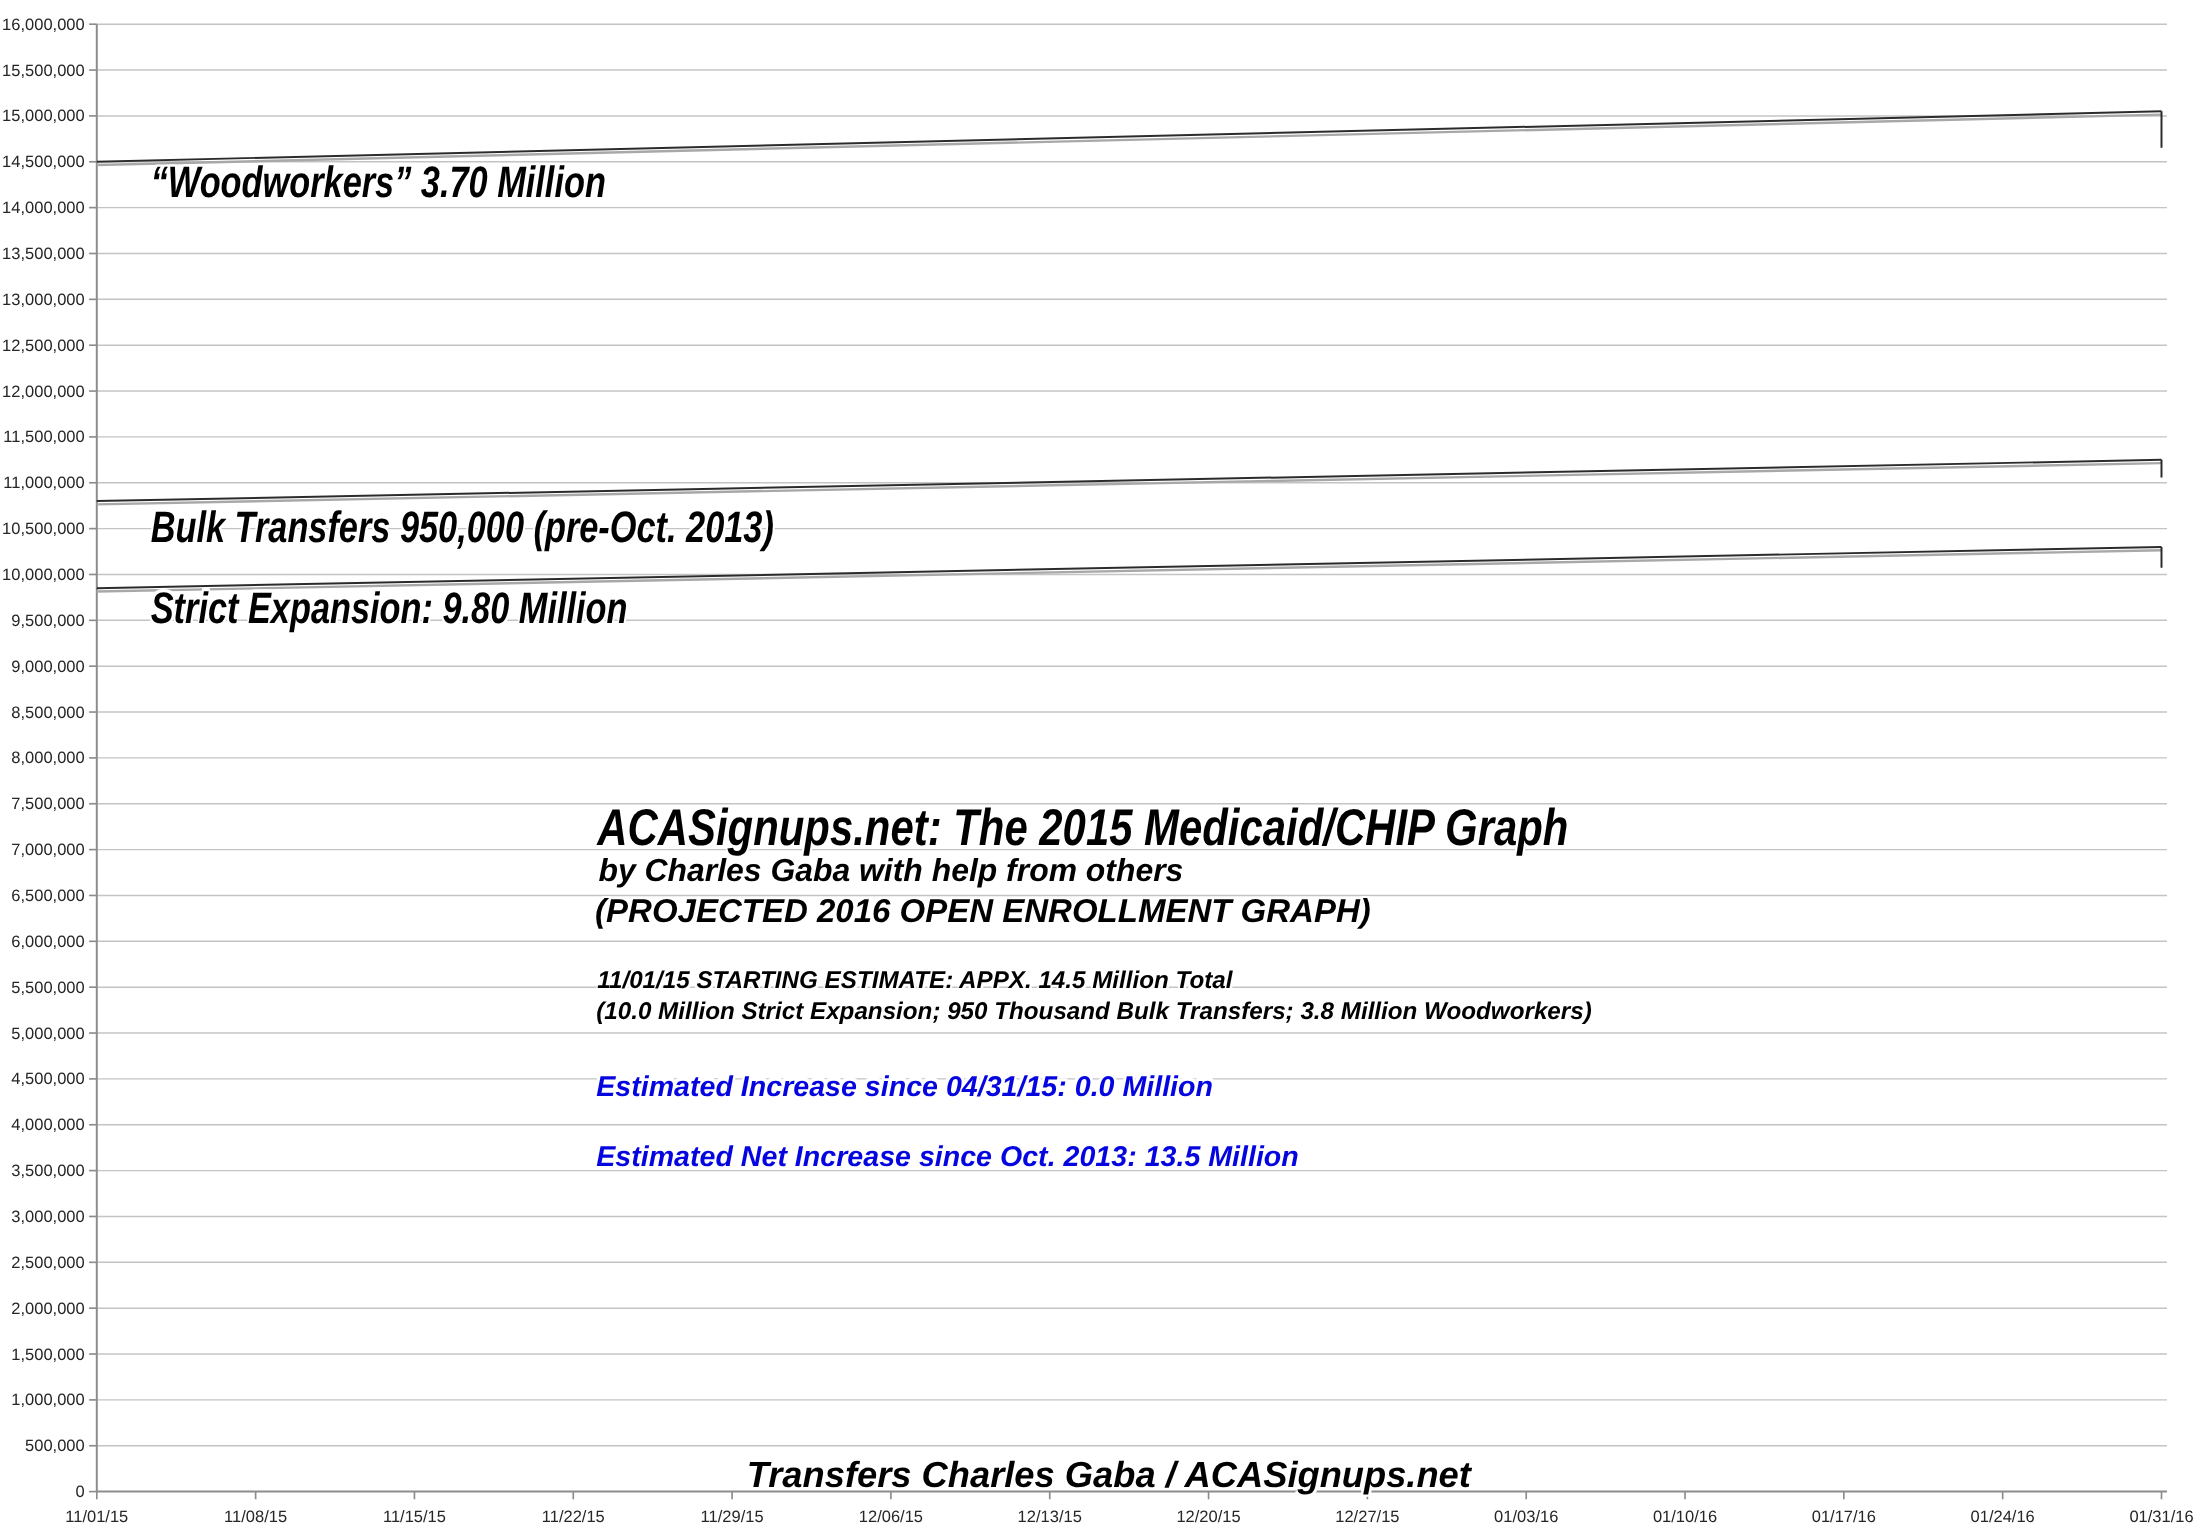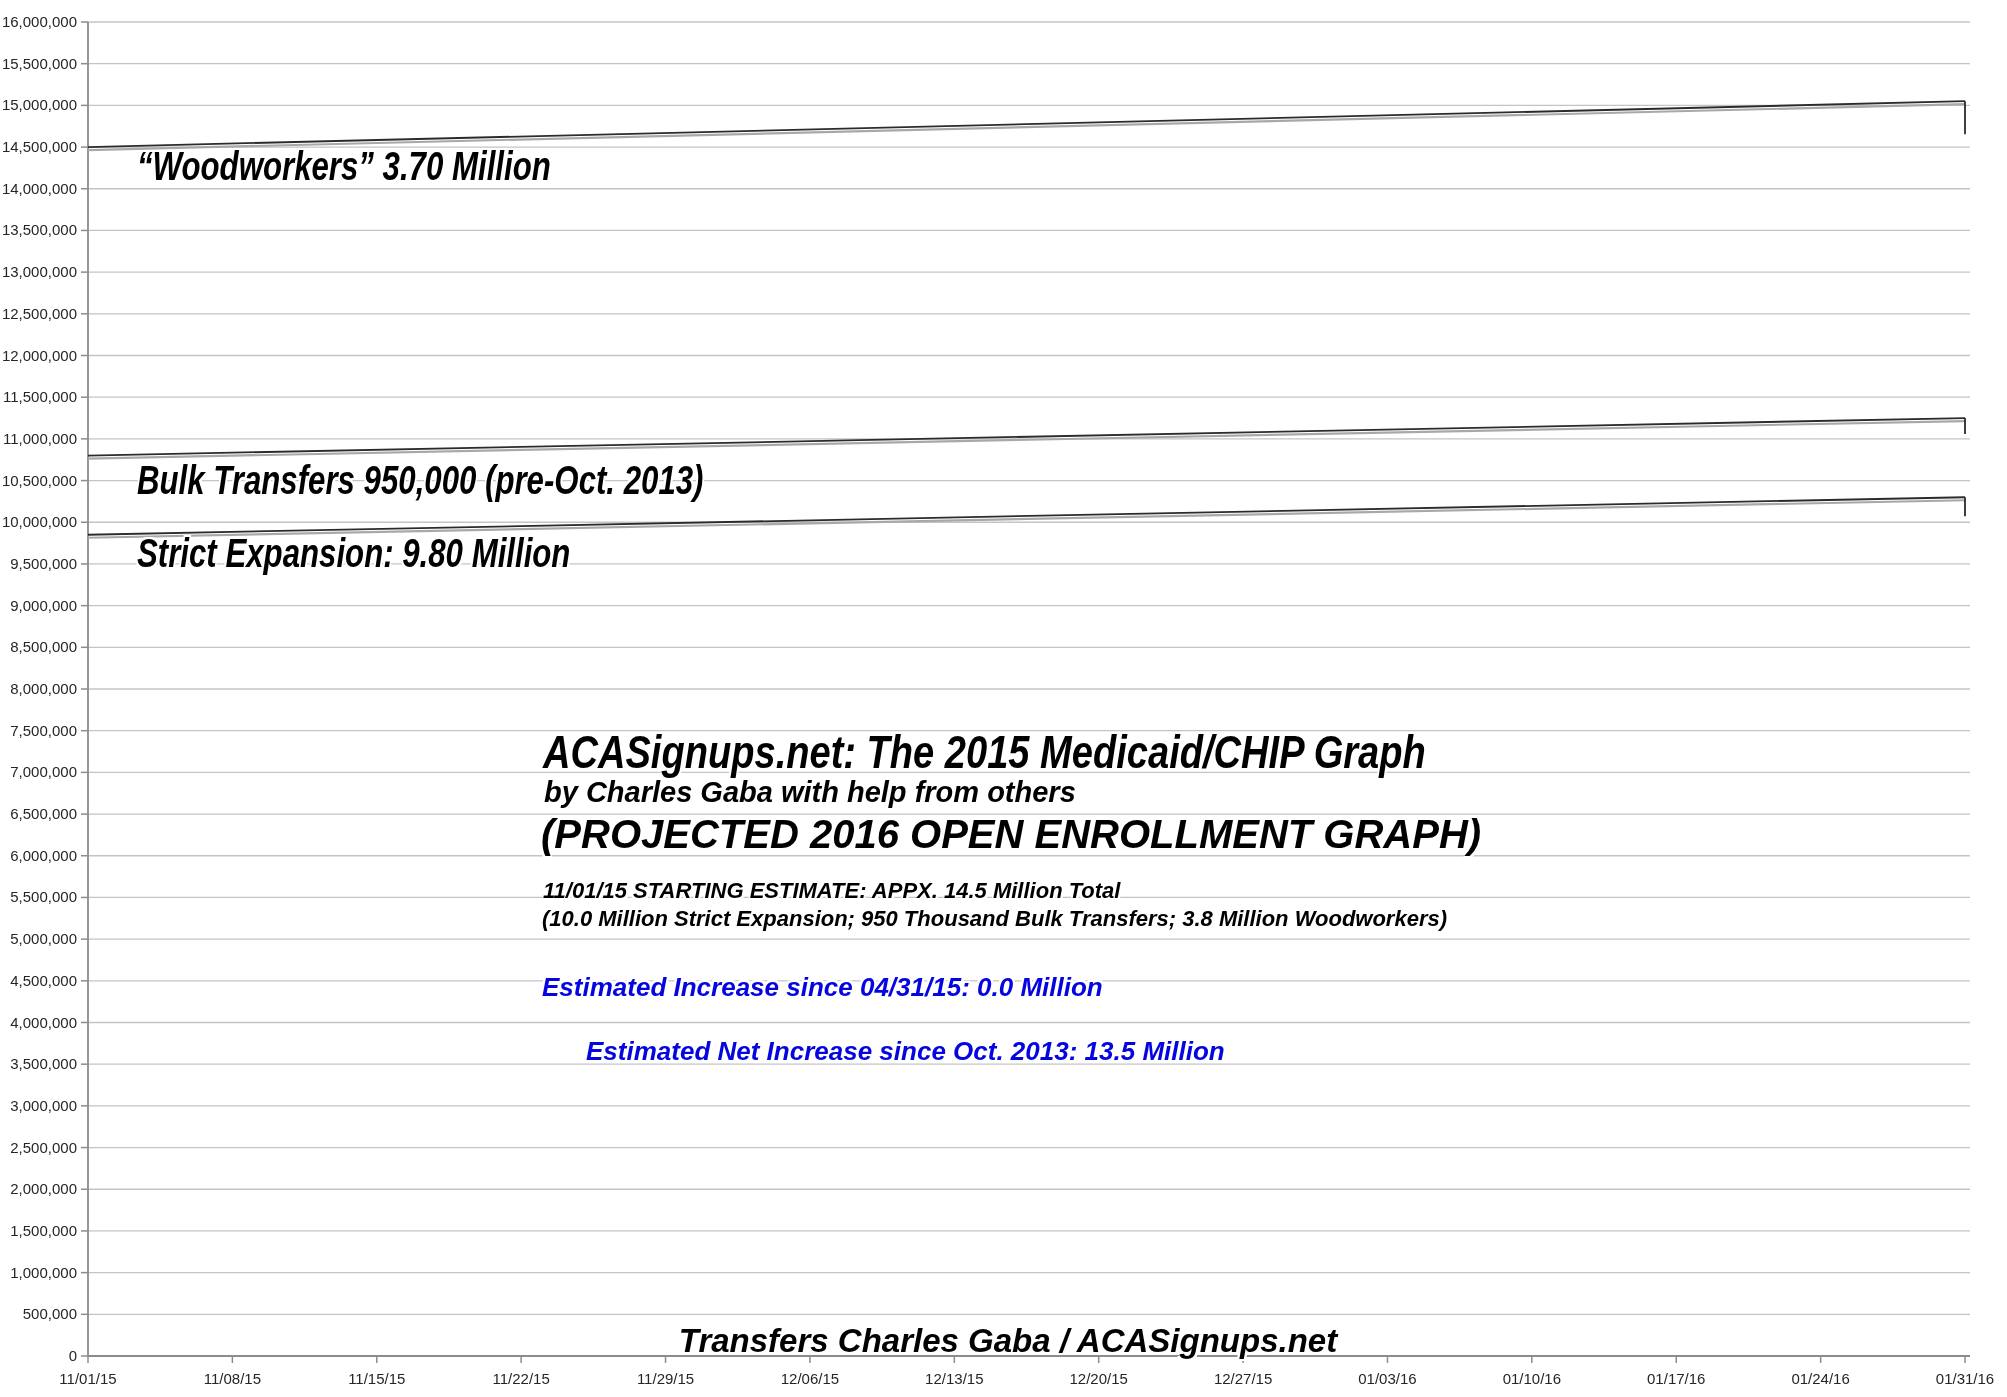--- a/index.html
+++ b/index.html
@@ -8,21 +8,21 @@
   svg.plot{position:absolute;left:0;top:0;width:2007px;height:1397px;}
   svg.plot text{font-family:"Liberation Sans",sans-serif;font-size:15px;fill:#262626;font-weight:400;}
   .lbl{position:absolute;font-style:italic;font-weight:bold;color:#000;
        white-space:nowrap;line-height:1;
        text-shadow:2px 2px 0 #fff,-2px -2px 0 #fff,2px -2px 0 #fff,-2px 2px 0 #fff,0 2px 0 #fff,0 -2px 0 #fff;}
   .narrow78{transform:scaleX(0.78);transform-origin:0 0;}
   .narrow81{transform:scaleX(0.81);transform-origin:0 0;}
   .series-lbl{font-size:40px;}
   .title-lbl{font-size:47px;}
   .subtitle-lbl{font-size:29px;}
-  .projected-lbl{font-size:40px;}
+  .projected-lbl{font-size:30px;}
   .note-lbl{font-size:22px;}
   .blue-lbl{font-size:26px;}
   .copyright-lbl{font-size:33px;left:600px;width:816px;text-align:center;}
 </style>
 </head>
 <body>
 
 <div class="canvas">
 
   <svg class="plot" xmlns="http://www.w3.org/2000/svg">
@@ -177,17 +177,17 @@
 
   <div class="lbl projected-lbl" style="left:541px;top:814px">(PROJECTED 2016 OPEN ENROLLMENT GRAPH)</div>
 
   <div class="lbl note-lbl" style="left:543px;top:880px">11/01/15 STARTING ESTIMATE: APPX. 14.5 Million Total</div>
 
   <div class="lbl note-lbl" style="left:542px;top:908px">(10.0 Million Strict Expansion; 950 Thousand Bulk Transfers; 3.8 Million Woodworkers)</div>
 
   <div class="lbl blue-lbl" style="left: 542px; top: 974px; color: rgb(5, 5, 224);">Estimated Increase since 04/31/15: 0.0 Million</div>
 
 
-  <div class="lbl blue-lbl" style="left: 542px; top: 1038px; color: rgb(5, 5, 224); margin-left: 44px;">Estimated Net Increase since Oct. 2013: 13.5 Million</div>
+  <div class="lbl blue-lbl" style="left: 542px; top: 1038px; color: rgb(5, 5, 224);">Estimated Net Increase since Oct. 2013: 13.5 Million</div>
 
   <div class="lbl copyright-lbl" style="top:1324px">Transfers Charles Gaba / ACASignups.net</div>
 
 </div>
 
 </body></html>

